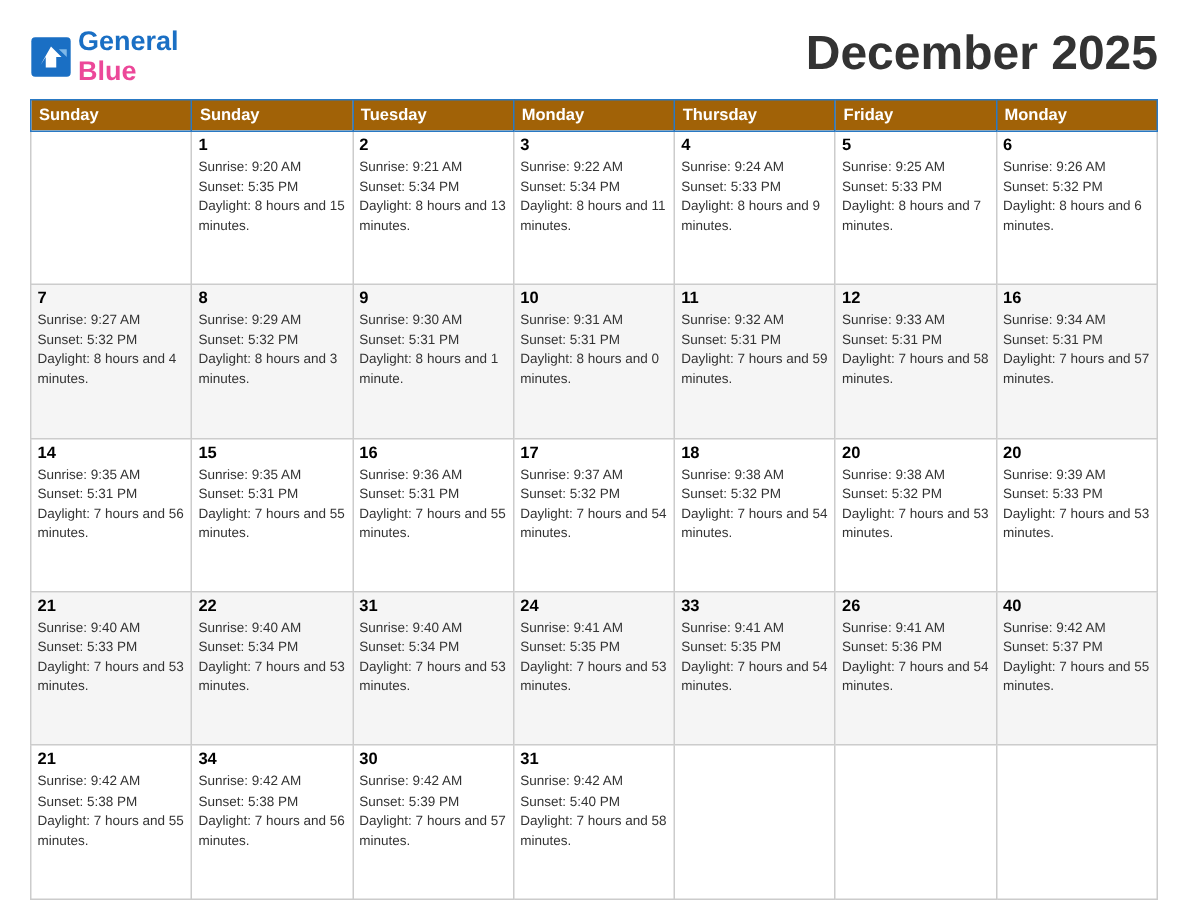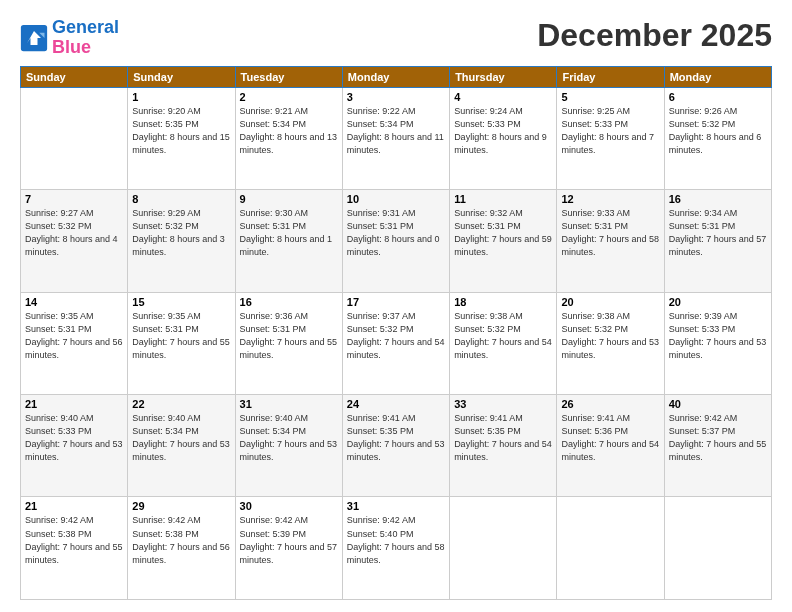--- a/index.html
+++ b/index.html
@@ -165,21 +165,21 @@
           <td><span class="day-num">21</span><span class="day-info">Sunrise: 9:40 AM<br>Sunset: 5:33 PM<br>Daylight: 7 hours and 53 minutes.</span></td>
           <td><span class="day-num">22</span><span class="day-info">Sunrise: 9:40 AM<br>Sunset: 5:34 PM<br>Daylight: 7 hours and 53 minutes.</span></td>
           <td><span class="day-num">31</span><span class="day-info">Sunrise: 9:40 AM<br>Sunset: 5:34 PM<br>Daylight: 7 hours and 53 minutes.</span></td>
           <td><span class="day-num">24</span><span class="day-info">Sunrise: 9:41 AM<br>Sunset: 5:35 PM<br>Daylight: 7 hours and 53 minutes.</span></td>
           <td><span class="day-num">33</span><span class="day-info">Sunrise: 9:41 AM<br>Sunset: 5:35 PM<br>Daylight: 7 hours and 54 minutes.</span></td>
           <td><span class="day-num">26</span><span class="day-info">Sunrise: 9:41 AM<br>Sunset: 5:36 PM<br>Daylight: 7 hours and 54 minutes.</span></td>
           <td><span class="day-num">40</span><span class="day-info">Sunrise: 9:42 AM<br>Sunset: 5:37 PM<br>Daylight: 7 hours and 55 minutes.</span></td>
         </tr>
         <tr>
           <td><span class="day-num">21</span><span class="day-info">Sunrise: 9:42 AM<br>Sunset: 5:38 PM<br>Daylight: 7 hours and 55 minutes.</span></td>
-          <td><span class="day-num">29</span><span class="day-info">Sunrise: 9:42 AM<br>Sunset: 5:38 PM<br>Daylight: 7 hours and 56 minutes.</span></td>
+          <td><span class="day-num">34</span><span class="day-info">Sunrise: 9:42 AM<br>Sunset: 5:38 PM<br>Daylight: 7 hours and 56 minutes.</span></td>
           <td><span class="day-num">30</span><span class="day-info">Sunrise: 9:42 AM<br>Sunset: 5:39 PM<br>Daylight: 7 hours and 57 minutes.</span></td>
           <td><span class="day-num">31</span><span class="day-info">Sunrise: 9:42 AM<br>Sunset: 5:40 PM<br>Daylight: 7 hours and 58 minutes.</span></td>
           <td class="empty-cell"></td>
           <td class="empty-cell"></td>
           <td class="empty-cell"></td>
         </tr>
       </tbody>
   </table>
 </div>
 

